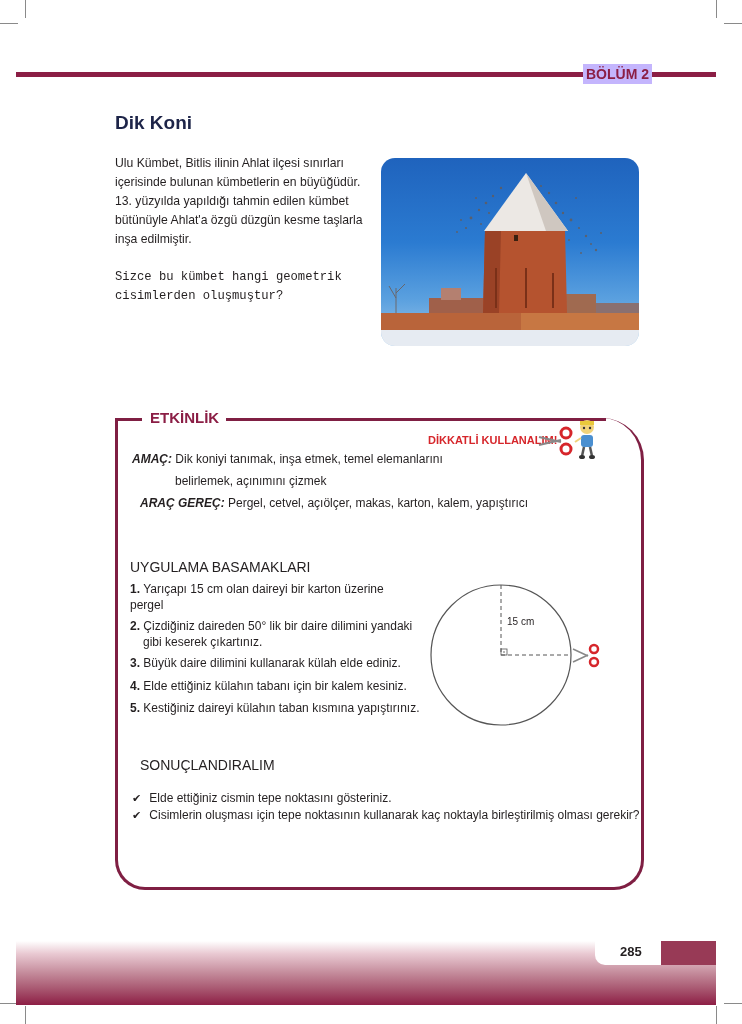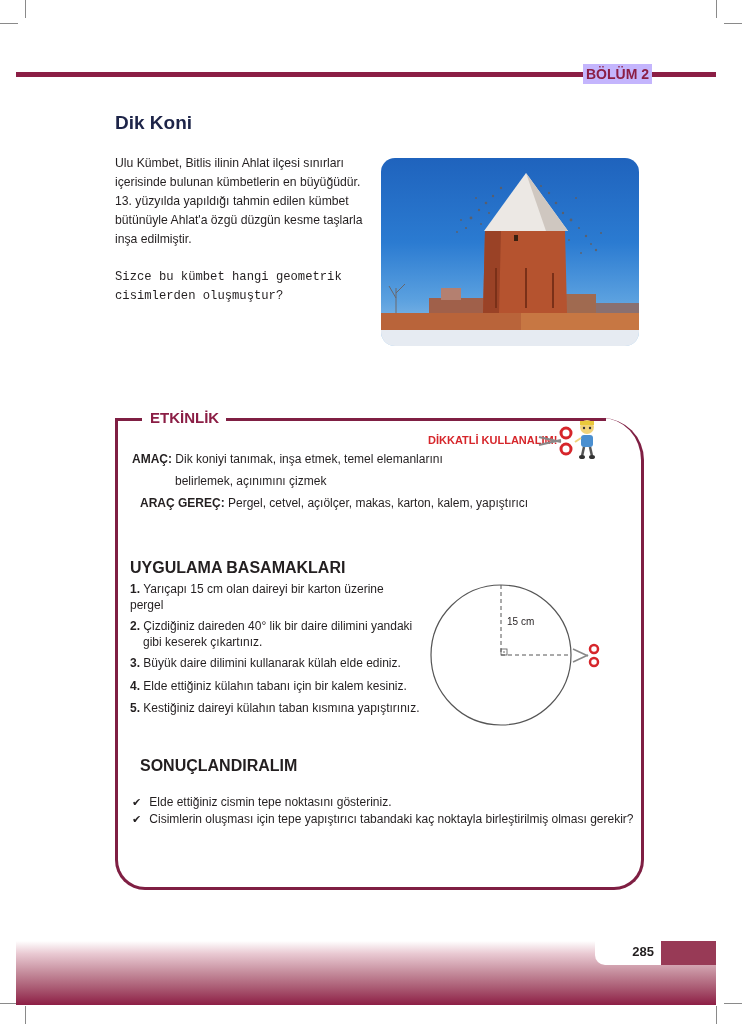--- a/index.html
+++ b/index.html
@@ -32,35 +32,35 @@
   .box-top-right { position: absolute; left: 226px; top: 418px; width: 380px; height: 3px; background: #7f1f43; }
   .activity-title {
     position: absolute; left: 150px; top: 409px; font-size: 15px; font-weight: bold; color: #8b1e45;
   }
   .warning {
     position: absolute; left: 428px; top: 434px; font-size: 11px; font-weight: bold; color: #d6262b;
   }
   .scissors-top { position: absolute; left: 537px; top: 425px; }
   .mascot { position: absolute; left: 574px; top: 418px; }
   .line { position: absolute; font-size: 12px; line-height: 16px; color: #231f20; }
-  .line b { font-weight: bold; }
-  .sec-head { position: absolute; font-size: 16px; font-weight: bold; color: #231f20; }
+  .line b { font-weight: bold; font-style: italic; }
+  .sec-head { position: absolute; font-size: 14px; font-weight: normal; color: #231f20; }
   .step { position: absolute; left: 130px; width: 290px; font-size: 12px; line-height: 16px; }
   .step .num { font-weight: bold; }
   .step .cont { padding-left: 13px; display: block; }
-  .check { position: absolute; left: 132px; font-size: 12px; line-height: 24px; }
+  .check { position: absolute; left: 132px; font-size: 12px; line-height: 16px; }
   .check .tick { display: inline-block; width: 14px; font-size: 11px; }
   .check .cont { padding-left: 16px; display: block; }
   .diagram { position: absolute; left: 430px; top: 583px; }
   .footer-band {
     position: absolute; left: 16px; top: 941px; width: 700px; height: 64px;
     background: linear-gradient(180deg, #ffffff 0%, #e9c9d2 20%, #c48b9b 50%, #a85770 75%, #8d1f45 100%);
   }
   .page-tab { position: absolute; left: 595px; top: 941px; width: 66px; height: 24px; background: #fff; border-bottom-left-radius: 10px; }
-  .page-num { position: absolute; left: 620px; top: 944px; font-size: 13px; font-weight: bold; color: #231f20; width: 34px; text-align: right; }
+  .page-num { position: absolute; left: 620px; top: 944px; font-size: 13px; font-weight: bold; color: #231f20; width: 34px; text-align: left; }
   .page-block { position: absolute; left: 661px; top: 941px; width: 55px; height: 24px; background: #983a56; }
 </style>
 </head>
 <body>
 
 <div class="crop" style="left:25px;top:0;width:1px;height:18px;"></div>
 <div class="crop" style="left:0;top:23px;width:18px;height:1px;"></div>
 <div class="crop" style="left:716px;top:0;width:1px;height:18px;"></div>
 <div class="crop" style="left:724px;top:23px;width:18px;height:1px;"></div>
 <div class="crop" style="left:0;top:1003px;width:18px;height:1px;"></div>
@@ -172,21 +172,21 @@
 </div>
 
 <div class="sec-head" style="left:130px;top:559px;">UYGULAMA BASAMAKLARI</div>
 
 <div class="step" style="top:581px;">
   <span class="num">1.</span>
   <span>Yarıçapı 15 cm olan daireyi bir karton üzerine pergel</span>
 </div>
 <div class="step" style="top:618px;">
   <span class="num">2.</span>
-  <span>Çizdiğiniz daireden 40° lik bir daire dilimini yandaki</span>
+  <span>Çizdiğiniz daireden 50° lik bir daire dilimini yandaki</span>
   <span class="cont">gibi keserek çıkartınız.</span>
 </div>
 <div class="step" style="top:655px;">
   <span class="num">3.</span>
   <span>Büyük daire dilimini kullanarak külah elde ediniz.</span>
 </div>
 <div class="step" style="top:678px;">
   <span class="num">4.</span>
   <span>Elde ettiğiniz külahın tabanı için bir kalem kesiniz.</span>
 </div>
@@ -213,19 +213,19 @@
 </div>
 
 <div class="sec-head" style="left:140px;top:757px;">SONUÇLANDIRALIM</div>
 
 <div class="check" style="top:790px;">
   <span class="tick">✔</span>
   <span>Elde ettiğiniz cismin tepe noktasını gösteriniz.</span>
 </div>
 <div class="check" style="top:807px;">
   <span class="tick">✔</span>
-  <span>Cisimlerin oluşması için tepe yapıştırıcı tabandaki kaç noktayla birleştirilmiş olması gerekir?</span>
+  <span>Cisimlerin oluşması için tepe noktasının kullanarak kaç noktayla birleştirilmiş olması gerekir?</span>
 </div>
 
 <div class="footer-band"></div>
 <div class="page-tab"></div>
 <div class="page-num">285</div>
 <div class="page-block"></div>
 
 </body></html>

